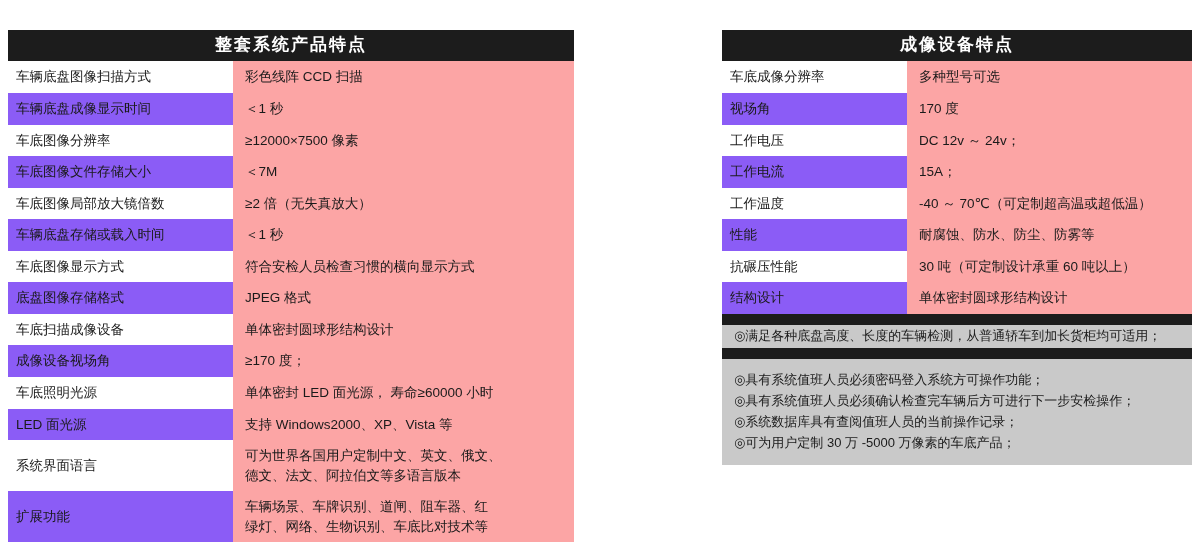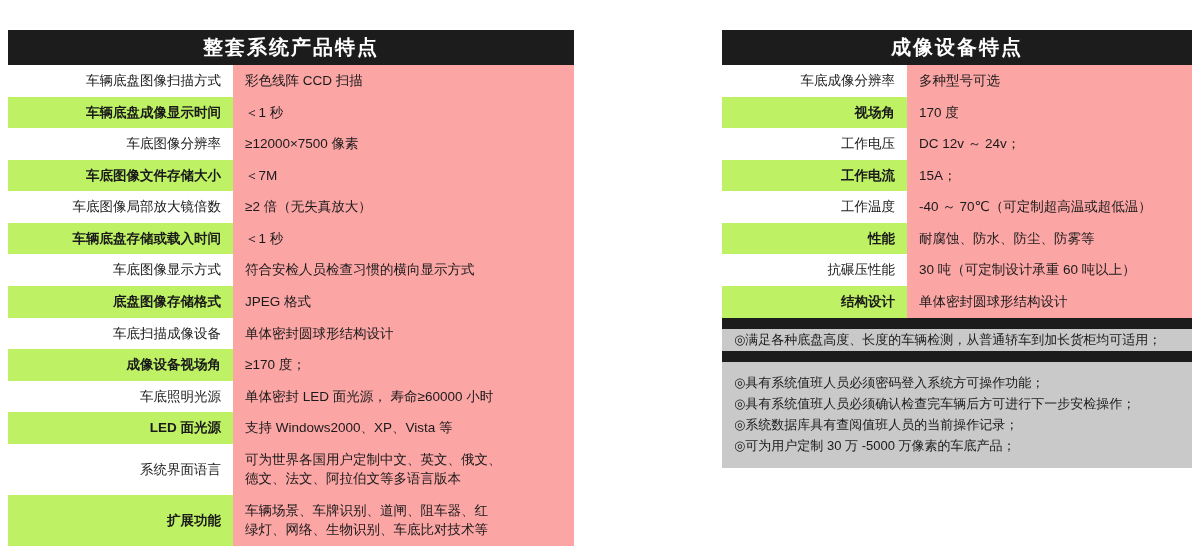--- a/index.html
+++ b/index.html
@@ -28,49 +28,48 @@
     width: 566px;
   }
   .panel-right {
     left: 722px;
     width: 470px;
   }
   .panel-title {
     background: #1c1c1c;
     color: #ffffff;
     text-align: center;
-    font-size: 20px;
+    font-size: 17px;
     font-weight: bold;
     letter-spacing: 2px;
     padding: 5px 0 6px 0;
     line-height: 1.2;
   }
   table.spec {
     border-collapse: collapse;
     width: 100%;
     table-layout: fixed;
   }
   table.spec td {
     padding: 6px 8px;
     font-size: 13.5px;
     line-height: 1.45;
     vertical-align: middle;
   }
   .lbl {
-    text-align: right;
     padding-right: 12px !important;
     white-space: nowrap;
   }
   .val {
     text-align: left;
     padding-left: 12px !important;
     background: #fca5a5;
   }
   .row-odd .lbl { background: #ffffff; }
-  .row-even .lbl { background: #bef264; font-weight: bold; }
+  .row-even .lbl { background: #8b5cf6; }
   .left-col-label { width: 205px; }
   .right-col-label { width: 165px; }
 
   .divider-bar {
     background: #1c1c1c;
     height: 11px;
     width: 100%;
   }
   .note-block {
     background: #c9c9c9;

